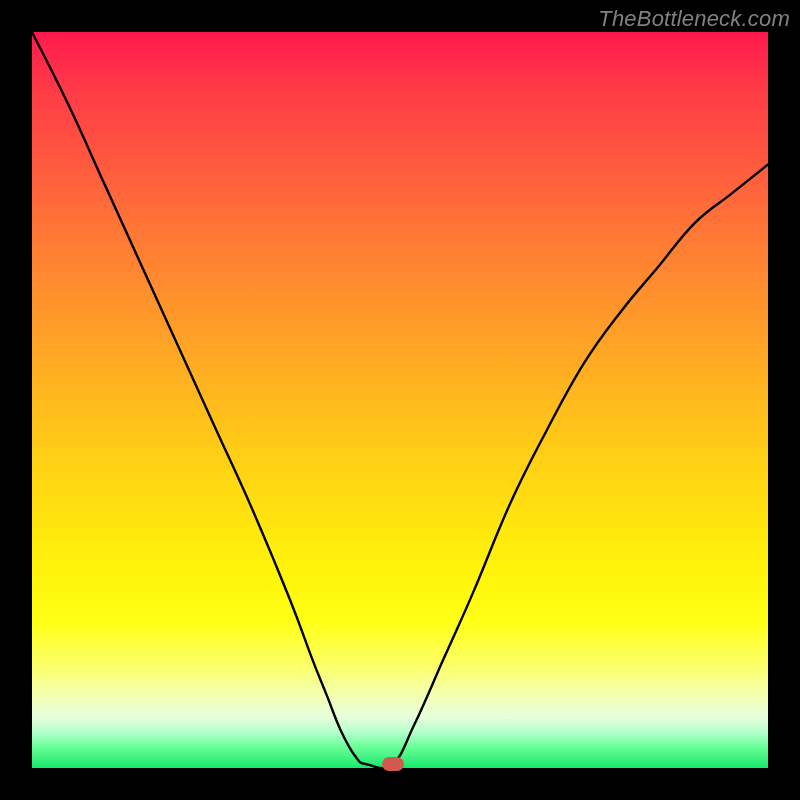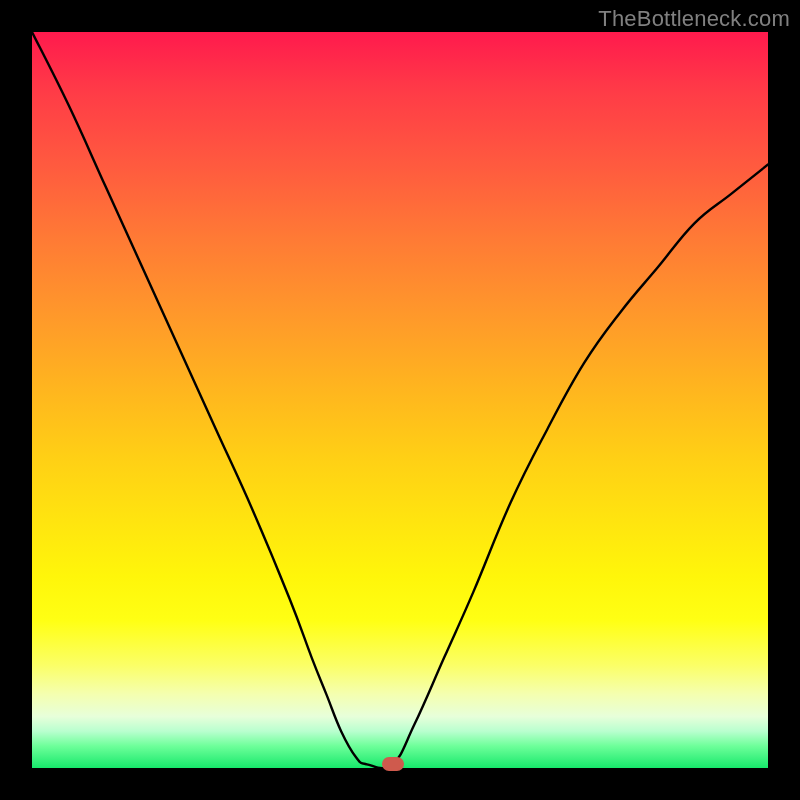--- a/index.html
+++ b/index.html
@@ -9,20 +9,21 @@
     height: 800px;
     overflow: hidden;
     background: #000;
     font-family: Arial, Helvetica, sans-serif;
   }
   .frame {
     position: relative;
     width: 800px;
     height: 716px;
     background: #000;
+    font-style: italic;
   }
   .plot-area {
     position: absolute;
     left: 32px;
     top: 32px;
     width: 736px;
     height: 736px;
     background: linear-gradient(
       to bottom,
       #ff1a4d 0%,

